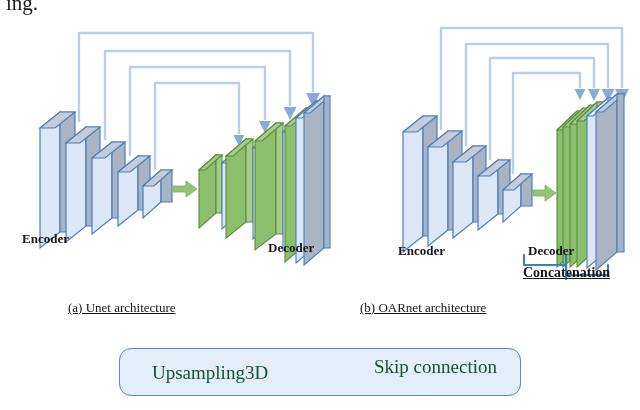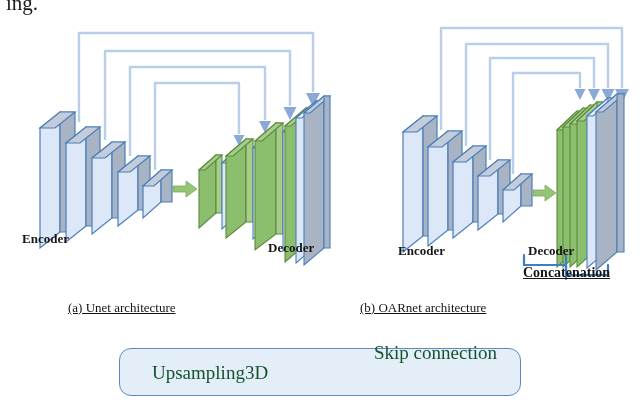--- a/index.html
+++ b/index.html
@@ -53,21 +53,21 @@
     border-radius:12px;
   }
   .legend-text{
     position:absolute;
     font-family:"Liberation Serif", serif;
     font-size:19px;
     color:#14532d;
     white-space:nowrap;
   }
   .lg-up{left:152px;top:362px;}
-  .lg-skip{left:374px;top:342px;}
+  .lg-skip{left:374px;top:356px;}
 </style>
 </head>
 <body>
 
 <svg id="fig" viewBox="0 0 640 410" xmlns="http://www.w3.org/2000/svg">
 
   <defs>
     <marker id="mArrowBlue" markerWidth="10" markerHeight="9" refX="1" refY="4.5" orient="auto" markerUnits="userSpaceOnUse">
       <path d="M0,0 L10,4.5 L0,9 Z" fill="#8aa9d6"></path>
     </marker>

